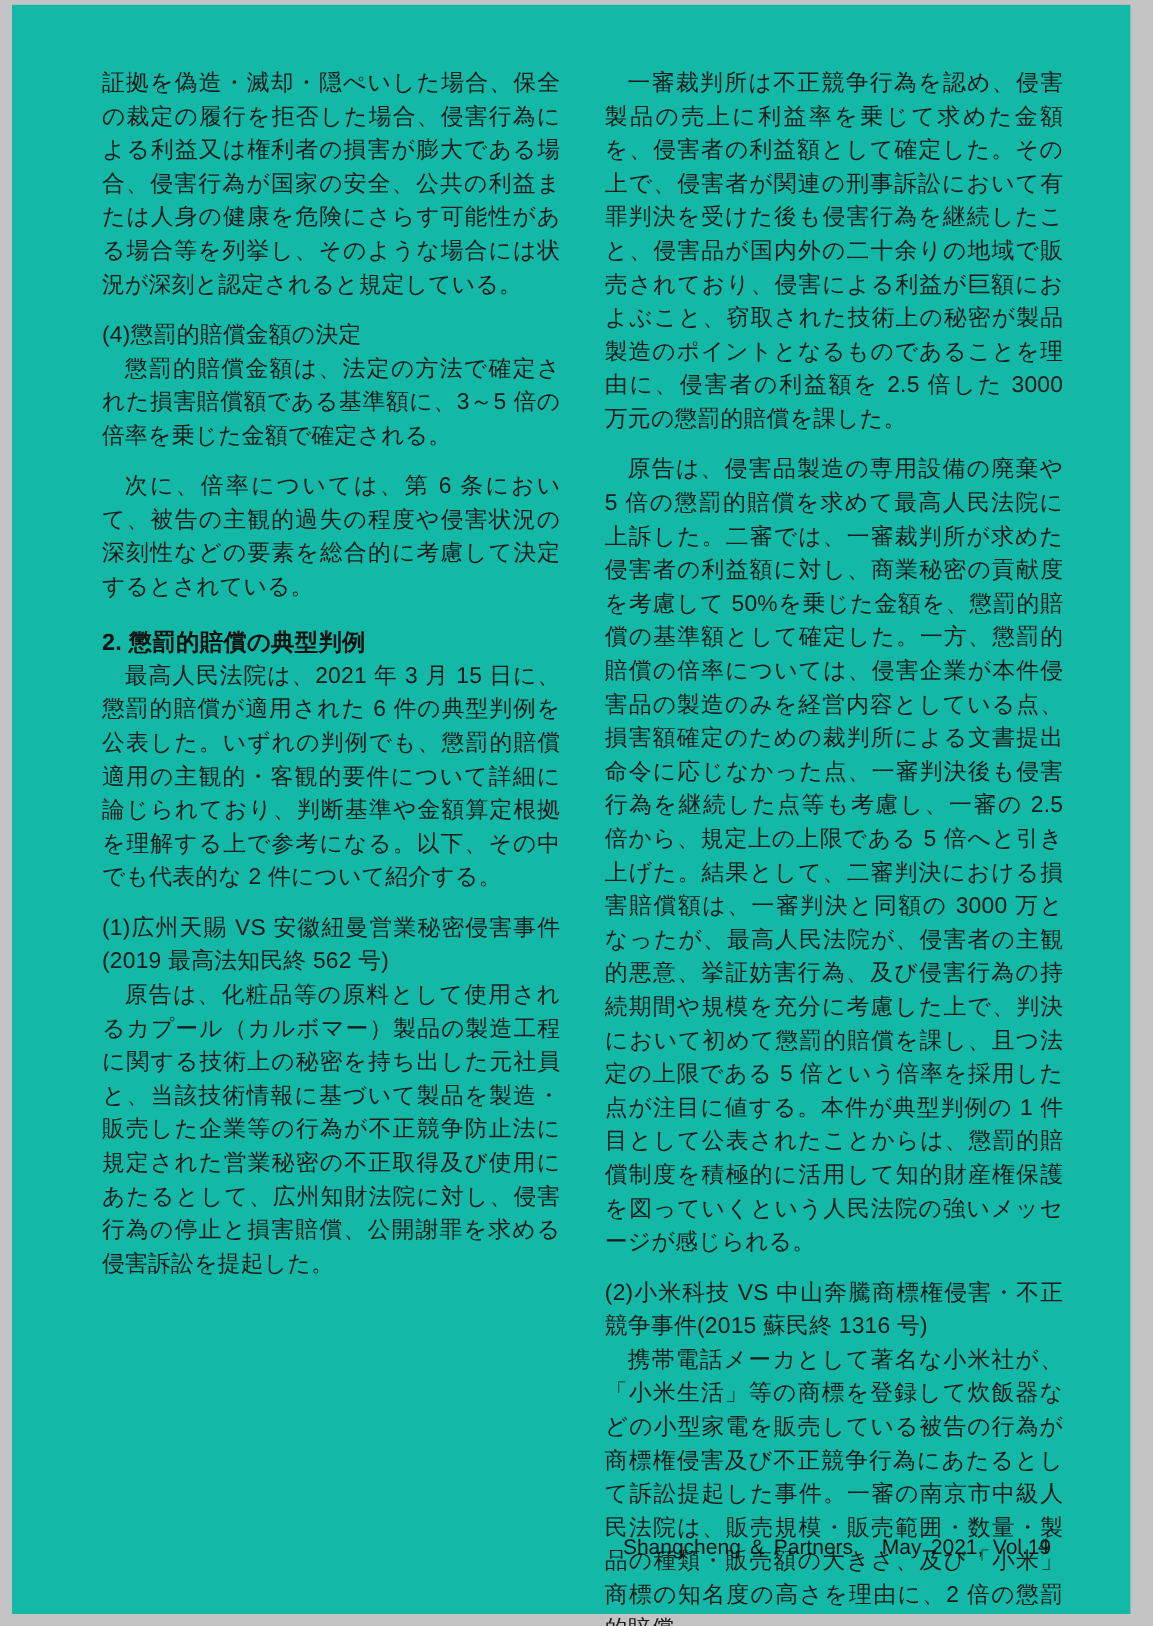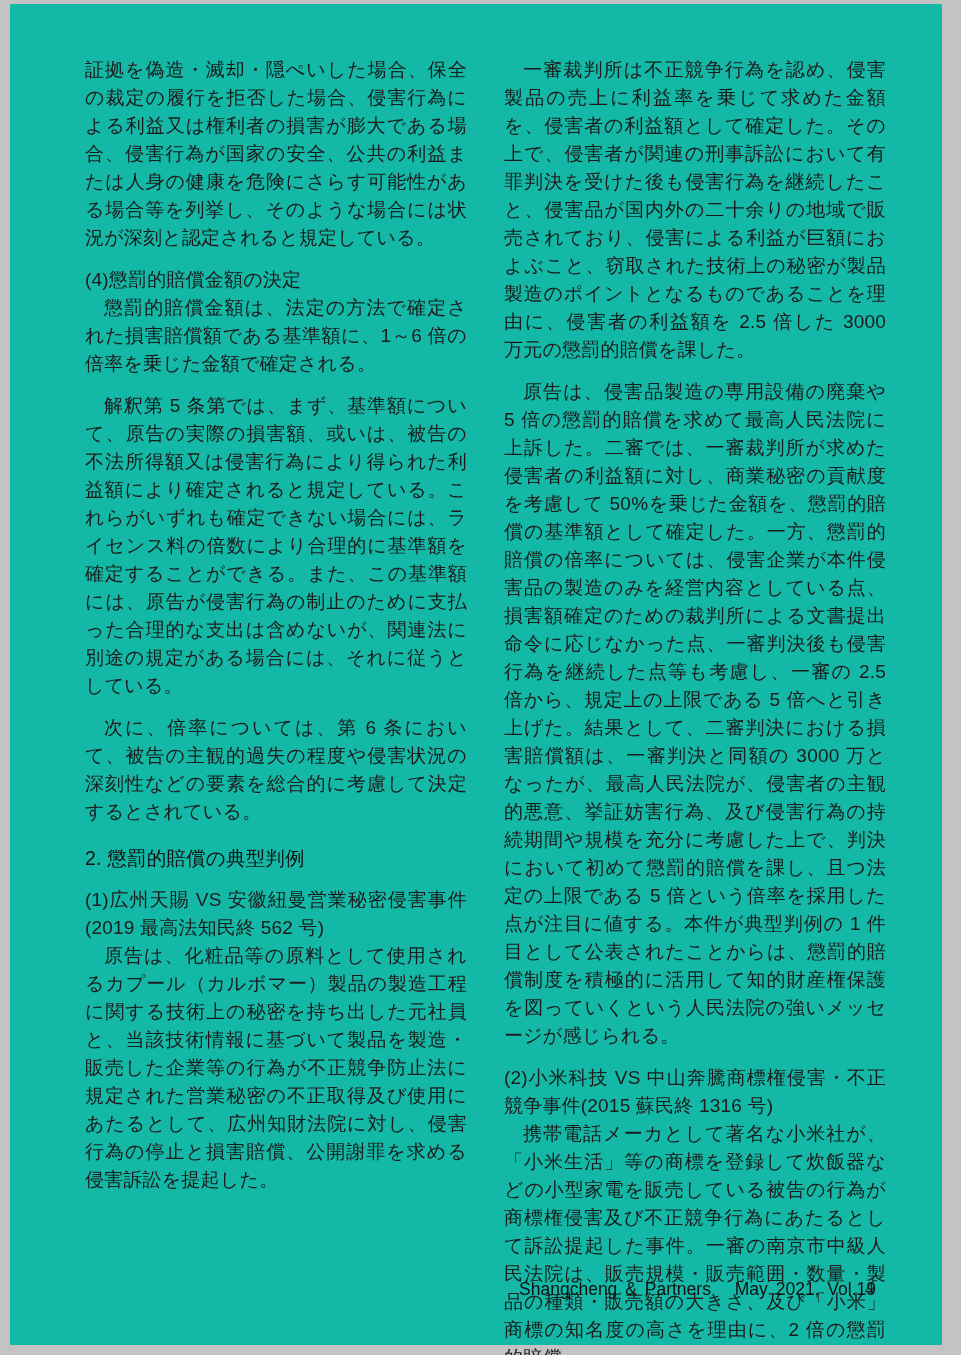--- a/index.html
+++ b/index.html
@@ -42,21 +42,21 @@
     margin: 0;
   }
   .indent {
     text-indent: 1em;
   }
   .mt {
     margin-top: 14px;
   }
   .section-heading {
     font-size: 19.5px;
-    font-weight: normal;
+    font-weight: bold;
     margin: 18px 0 0 0;
     color: #111111;
     text-align: left;
   }
   .footer {
     position: absolute;
     left: 65px;
     top: 1275px;
     width: 801px;
     height: 26px;
@@ -87,24 +87,24 @@
 </head>
 <body>
 
 <div class="paper">
 
   <div class="content">
 
     <div class="col">
       <p class="para">証拠を偽造・滅却・隠ぺいした場合、保全の裁定の履行を拒否した場合、侵害行為による利益又は権利者の損害が膨大である場合、侵害行為が国家の安全、公共の利益または人身の健康を危険にさらす可能性がある場合等を列挙し、そのような場合には状況が深刻と認定されると規定している。</p>
       <p class="para mt">(4)懲罰的賠償金額の決定</p>
-      <p class="para indent">懲罰的賠償金額は、法定の方法で確定された損害賠償額である基準額に、1～6 倍の倍率を乗じた金額で確定される。</p>
-      <p class="para indent mt">解釈第 5 条第では、まず、基準額について、原告の実際の損害額、或いは、被告の不法所得額又は侵害行為により得られた利益額により確定されると規定している。これらがいずれも確定できない場合には、ライセンス料の倍数により合理的に基準額を確定することができる。また、この基準額には、原告が侵害行為の制止のために支払った合理的な支出は含めないが、関連法に別途の規定がある場合には、それに従うとしている。</p>
+      <p class="para indent">懲罰的賠償金額は、法定の方法で確定された損害賠償額である基準額に、3～5 倍の倍率を乗じた金額で確定される。</p>
       <p class="para indent mt">次に、倍率については、第 6 条において、被告の主観的過失の程度や侵害状況の深刻性などの要素を総合的に考慮して決定するとされている。</p>
       <h2 class="section-heading">2. 懲罰的賠償の典型判例</h2>
+      <p class="para indent">最高人民法院は、2021 年 3 月 15 日に、懲罰的賠償が適用された 6 件の典型判例を公表した。いずれの判例でも、懲罰的賠償適用の主観的・客観的要件について詳細に論じられており、判断基準や金額算定根拠を理解する上で参考になる。以下、その中でも代表的な 2 件について紹介する。</p>
       <p class="para mt">(1)広州天賜 VS 安徽紐曼営業秘密侵害事件(2019 最高法知民終 562 号)</p>
       <p class="para indent">原告は、化粧品等の原料として使用されるカプール（カルボマー）製品の製造工程に関する技術上の秘密を持ち出した元社員と、当該技術情報に基づいて製品を製造・販売した企業等の行為が不正競争防止法に規定された営業秘密の不正取得及び使用にあたるとして、広州知財法院に対し、侵害行為の停止と損害賠償、公開謝罪を求める侵害訴訟を提起した。</p>
     </div>
 
     <div class="col">
       <p class="para indent">一審裁判所は不正競争行為を認め、侵害製品の売上に利益率を乗じて求めた金額を、侵害者の利益額として確定した。その上で、侵害者が関連の刑事訴訟において有罪判決を受けた後も侵害行為を継続したこと、侵害品が国内外の二十余りの地域で販売されており、侵害による利益が巨額におよぶこと、窃取された技術上の秘密が製品製造のポイントとなるものであることを理由に、侵害者の利益額を 2.5 倍した 3000 万元の懲罰的賠償を課した。</p>
       <p class="para indent mt">原告は、侵害品製造の専用設備の廃棄や 5 倍の懲罰的賠償を求めて最高人民法院に上訴した。二審では、一審裁判所が求めた侵害者の利益額に対し、商業秘密の貢献度を考慮して 50%を乗じた金額を、懲罰的賠償の基準額として確定した。一方、懲罰的賠償の倍率については、侵害企業が本件侵害品の製造のみを経営内容としている点、損害額確定のための裁判所による文書提出命令に応じなかった点、一審判決後も侵害行為を継続した点等も考慮し、一審の 2.5 倍から、規定上の上限である 5 倍へと引き上げた。結果として、二審判決における損害賠償額は、一審判決と同額の 3000 万となったが、最高人民法院が、侵害者の主観的悪意、挙証妨害行為、及び侵害行為の持続期間や規模を充分に考慮した上で、判決において初めて懲罰的賠償を課し、且つ法定の上限である 5 倍という倍率を採用した点が注目に値する。本件が典型判例の 1 件目として公表されたことからは、懲罰的賠償制度を積極的に活用して知的財産権保護を図っていくという人民法院の強いメッセージが感じられる。</p>
       <p class="para mt">(2)小米科技 VS 中山奔騰商標権侵害・不正競争事件(2015 蘇民終 1316 号)</p>
       <p class="para indent">携帯電話メーカとして著名な小米社が、「小米生活」等の商標を登録して炊飯器などの小型家電を販売している被告の行為が商標権侵害及び不正競争行為にあたるとして訴訟提起した事件。一審の南京市中級人民法院は、販売規模・販売範囲・数量・製品の種類・販売額の大きさ、及び「小米」商標の知名度の高さを理由に、2 倍の懲罰的賠償</p>
     </div>

